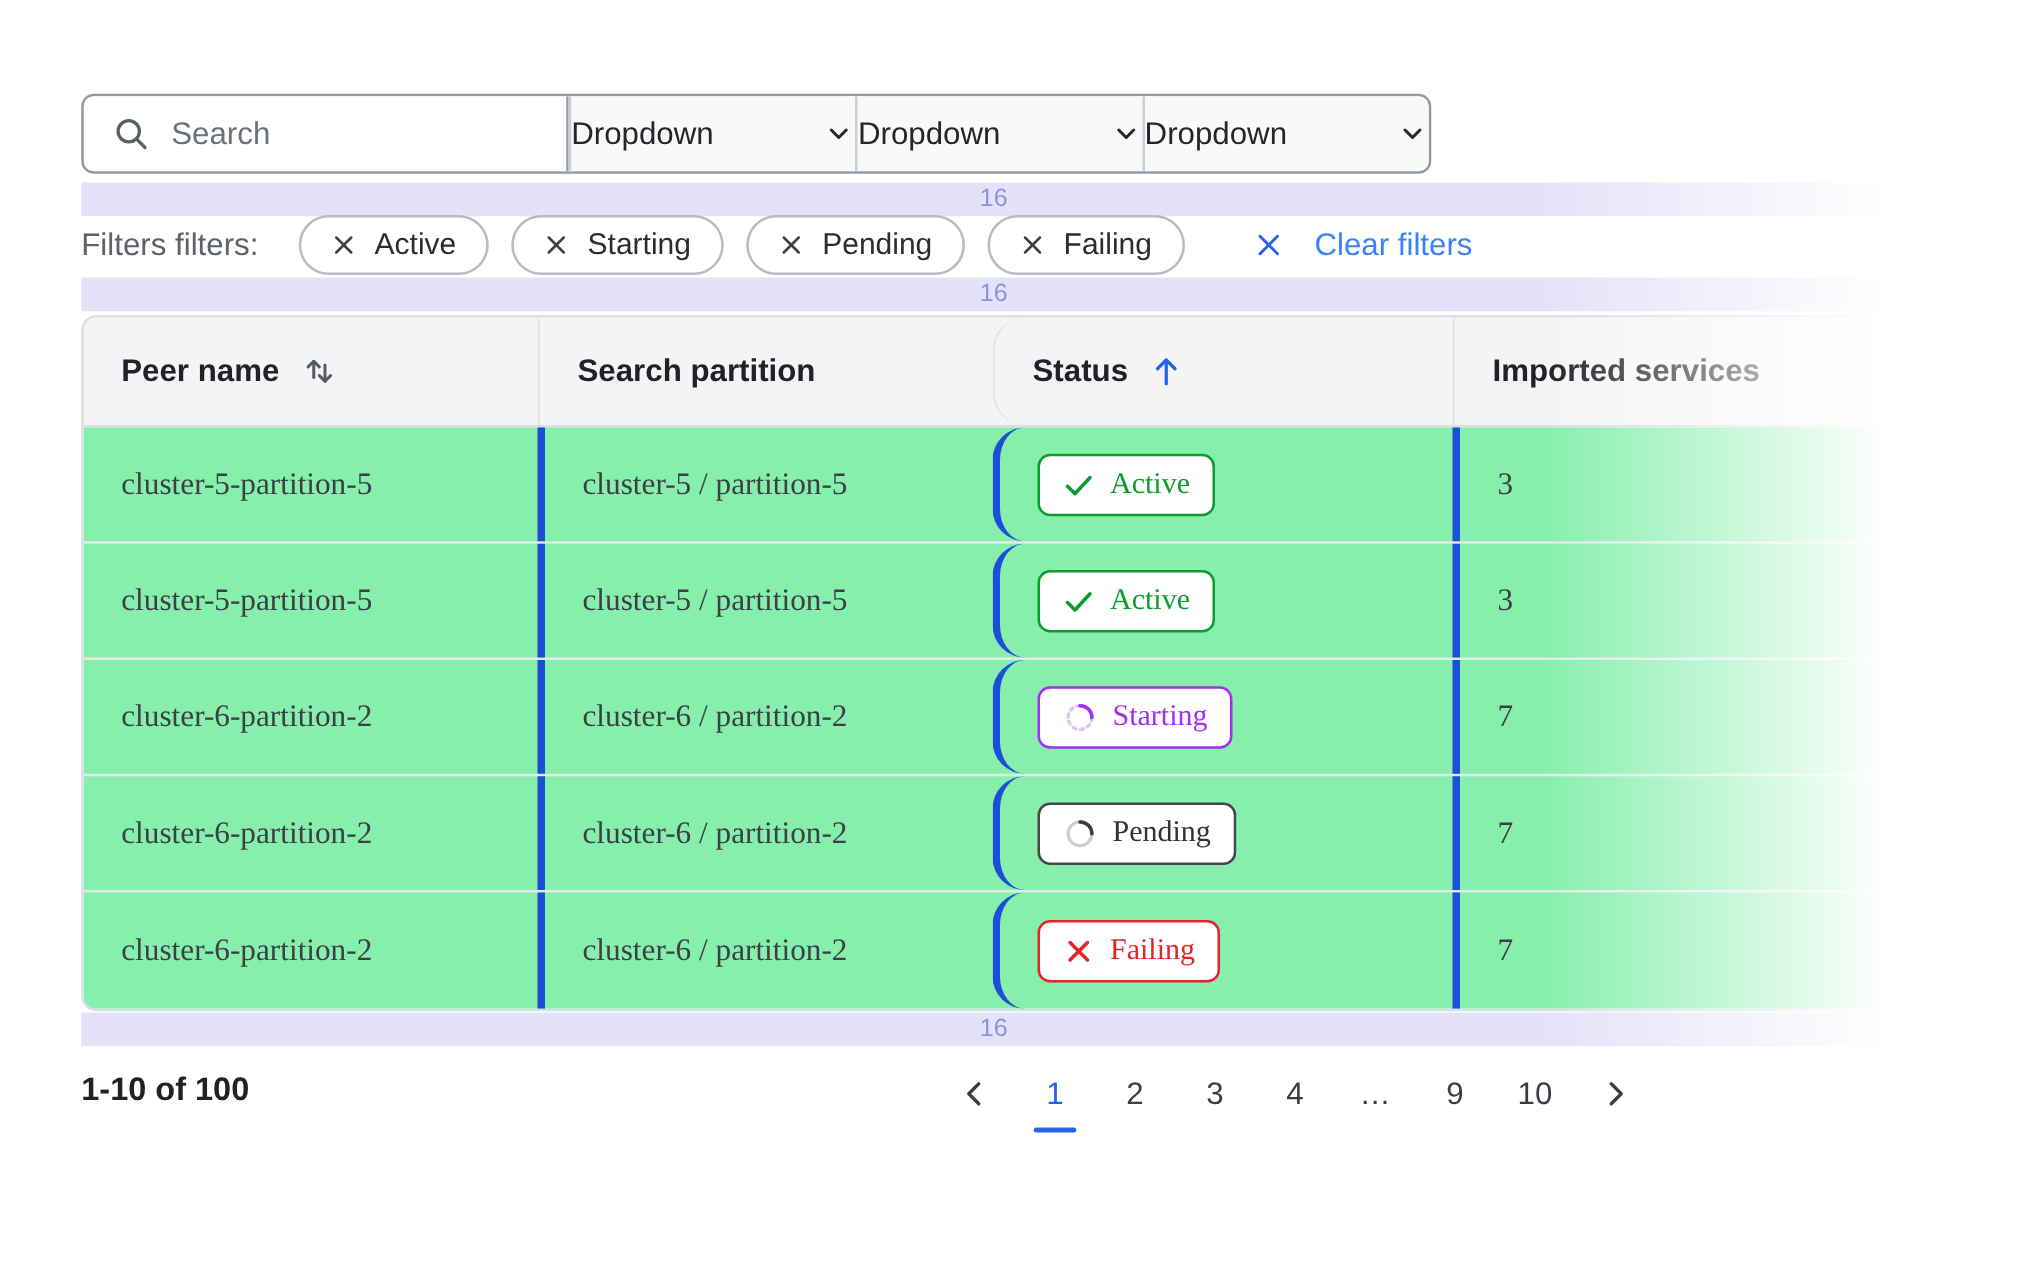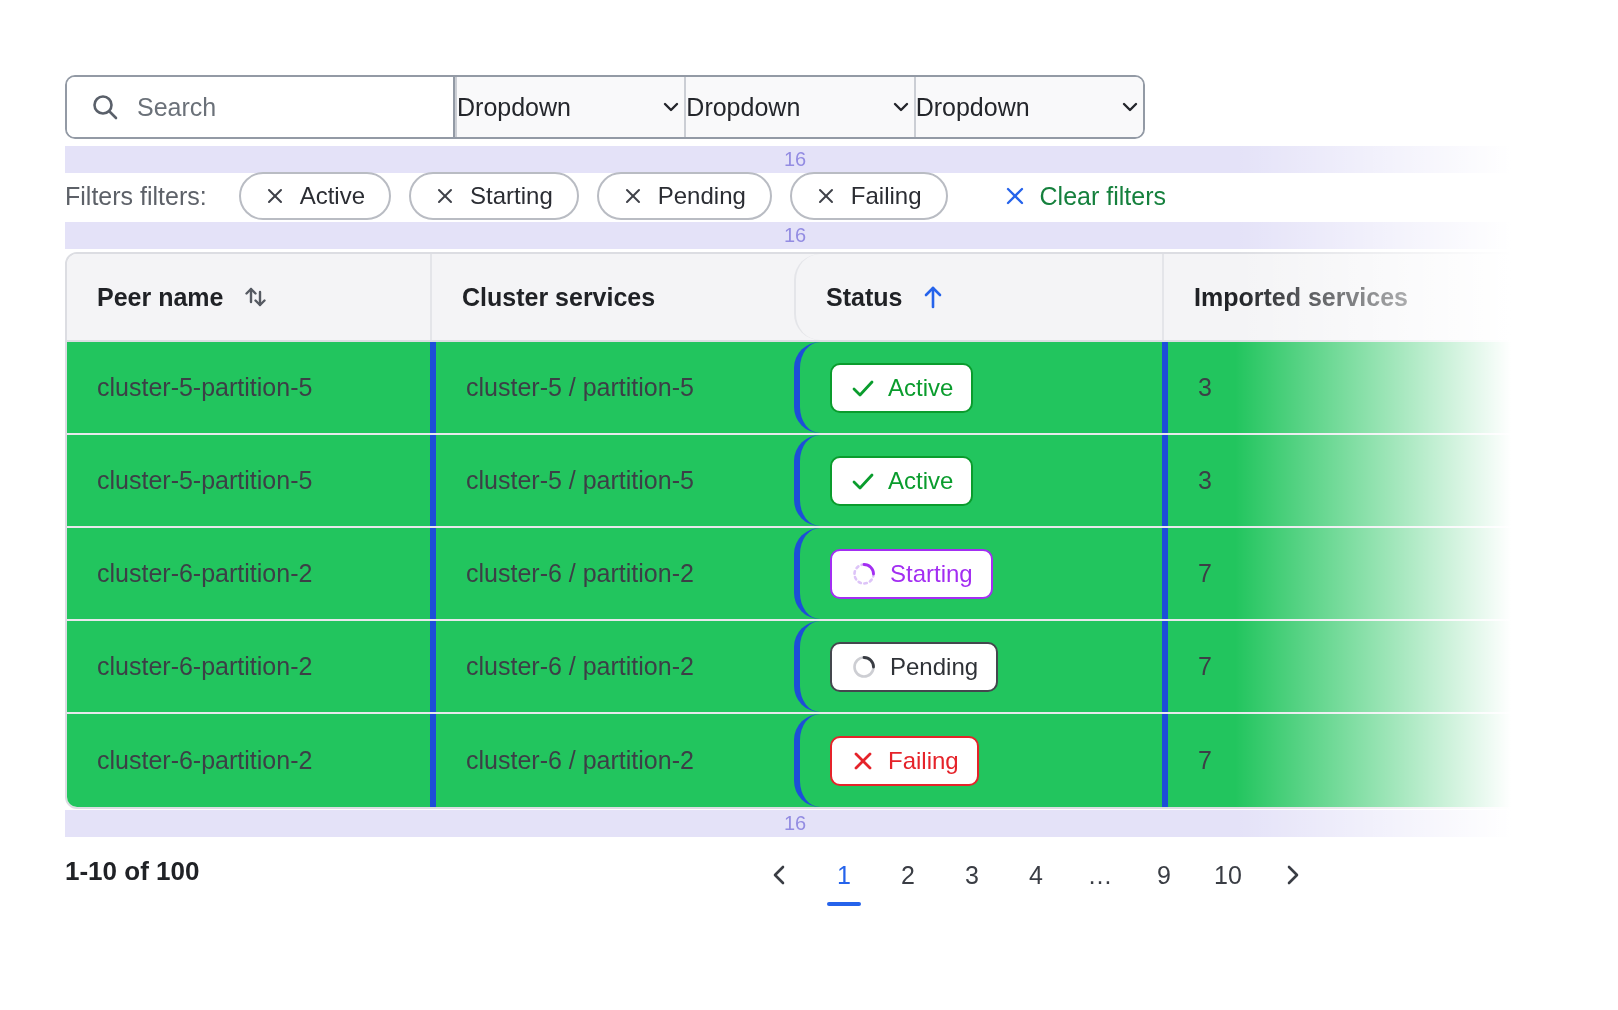--- a/index.html
+++ b/index.html
@@ -24,30 +24,30 @@
     display:flex; align-items:center; justify-content:center;
     font-size:20px; color:#938ce2; }
   .bar1 { top:146px; } .bar2 { top:222px; } .bar3 { top:810px; }
 
   
   .filters-row { position:absolute; left:65px; top:171px; height:50px; display:flex; align-items:center; }
   .filters-label { font-size:25px; color:#5d6168; margin-right:32px; }
   .chip { display:inline-flex; align-items:center; gap:15px; height:48px; padding:0 24px;
     border:2px solid #b9bcc3; border-radius:25px; background:#fff; font-size:24px; color:#2b2d33;
     margin-right:18px; cursor:pointer; }
-  .clear-filters { display:inline-flex; align-items:center; gap:14px; margin-left:38px;
-    color:#15803d; font-size:25px; font-weight:500; cursor:pointer; }
+  .clear-filters { display:inline-flex; align-items:center; gap:26px; margin-left:38px;
+    color:#3b82f6; font-size:25px; font-weight:500; cursor:pointer; }
 
   
   .peers-table { position:absolute; left:65px; top:252px; width:1460px;
     border:2px solid #dcdde2; border-radius:12px; overflow:hidden; background:#fff; }
   .thead { display:flex; height:88px; background:#f4f4f6; border-bottom:2px solid #dcdde2; }
   .th { display:flex; align-items:center; gap:16px; padding-left:30px;
     font-size:25px; font-weight:700; color:#202226; border-left:2px solid #e4e5e9; }
-  .tr { display:flex; height:93px; background:#22c55e; border-bottom:2px solid #e7e8ec; }
+  .tr { display:flex; height:93px; background:#86efac; border-bottom:2px solid #e7e8ec;font-family:Liberation Serif, serif; }
   .tr:last-child { border-bottom:none; }
   .td { display:flex; align-items:center; padding-left:30px; font-size:25px; color:#3c3f46;
     border-left:6px solid #1d4ed8; }
   .c1 { width:363px; border-left:none !important; } .c2 { width:364px; } .c3 { width:368px;border-radius:26px; } .c4 { flex:1; }
 
   
   .badge { display:inline-flex; align-items:center; gap:12px; height:50px; padding:0 18px;
     border-radius:10px; border:2.5px solid; font-size:24px; font-weight:500; background:#fff; }
   .badge-active   { border-color:#0a9c2d; color:#0a9c2d; }
   .badge-starting { border-color:#a32ef2; color:#a32ef2; }
@@ -184,21 +184,21 @@
         <span>
           <svg width="32" height="32" viewBox="0 0 32 32" fill="none" stroke="#565a62" stroke-width="2.4" stroke-linecap="round" stroke-linejoin="round">
             <line x1="12" y1="8" x2="12" y2="21"></line>
             <polyline points="7.5,12.5 12,8 16.5,12.5"></polyline>
             <line x1="21" y1="24" x2="21" y2="11"></line>
             <polyline points="16.5,19.5 21,24 25.5,19.5"></polyline>
           </svg>
         </span>
       </div>
       <div class="th c2">
-        <span>Cluster services</span>
+        <span>Search partition</span>
       </div>
       <div class="th c3">
         <span>Status</span>
         <span>
           <svg width="30" height="30" viewBox="0 0 30 30" fill="none" stroke="#2563eb" stroke-width="2.6" stroke-linecap="round" stroke-linejoin="round">
             <line x1="15" y1="25" x2="15" y2="6"></line>
             <polyline points="8,13 15,6 22,13"></polyline>
           </svg>
         </span>
       </div>

